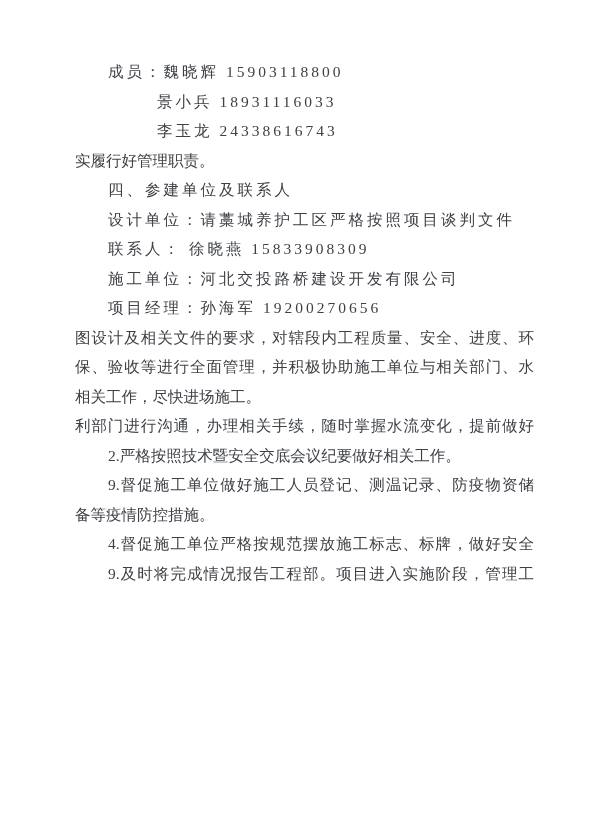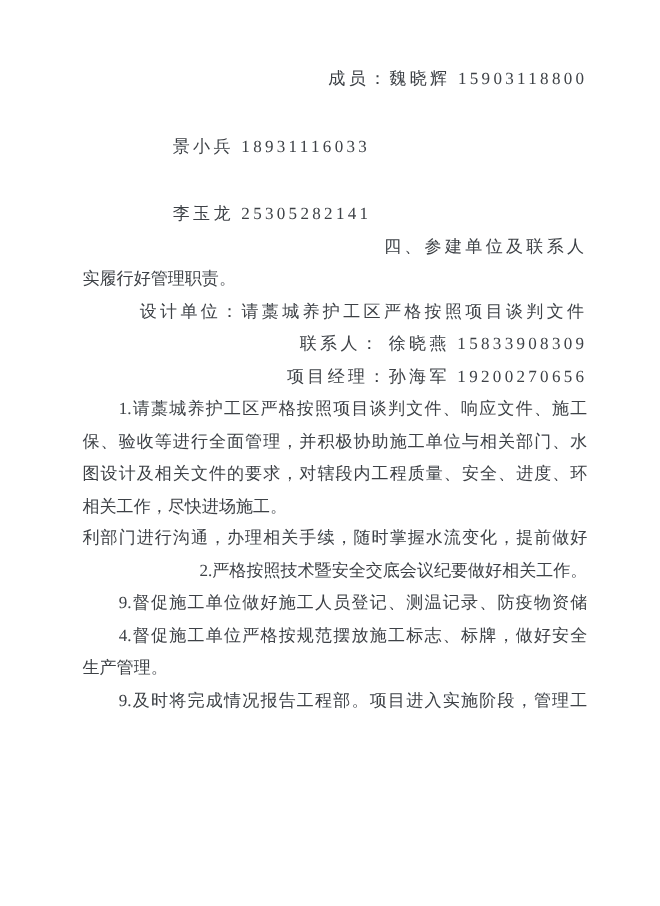--- a/index.html
+++ b/index.html
@@ -25,50 +25,50 @@
     width: 459px;
   }
   .line {
     font-size: 15.5px;
     line-height: 29.5px;
     height: 29.5px;
     white-space: nowrap;
     overflow: hidden;
   }
   
-  .indent2 { padding-left: 33px; text-align: right; }
+  .indent2 { padding-left: 33px; }
   
-  .indent5 { padding-left: 82px; margin-top: 32px; }
+  .indent5 { padding-left: 82px; }
   
   .spread { letter-spacing: 3px; }
   
   .justify {
     white-space: normal;
     text-align: justify;
     text-align-last: justify;
     text-justify: inter-character;
   }
 </style>
 </head>
 <body>
 
 <div class="page" style="background: rgb(255, 255, 255); color: rgb(61, 65, 70);">
   <div class="doc-body">
       <div class="line indent2 spread">成员：魏晓辉 15903118800</div>
       <div class="line indent5 spread">景小兵 18931116033</div>
-      <div class="line indent5 spread">李玉龙 25305282141</div>
+      <div class="line indent5 spread">李玉龙 24338616743</div>
+      <div class="line">实履行好管理职责。</div>
       <div class="line indent2 spread">四、参建单位及联系人</div>
-      <div class="line">实履行好管理职责。</div>
       <div class="line indent2 spread">设计单位：请藁城养护工区严格按照项目谈判文件</div>
       <div class="line indent2 spread">联系人： 徐晓燕 15833908309</div>
+      <div class="line indent2 spread">施工单位：河北交投路桥建设开发有限公司</div>
       <div class="line indent2 spread">项目经理：孙海军 19200270656</div>
-      <div class="line indent2 justify">1.请藁城养护工区严格按照项目谈判文件、响应文件、施工</div>
+      <div class="line justify">图设计及相关文件的要求，对辖段内工程质量、安全、进度、环</div>
       <div class="line justify">保、验收等进行全面管理，并积极协助施工单位与相关部门、水</div>
-      <div class="line justify">图设计及相关文件的要求，对辖段内工程质量、安全、进度、环</div>
       <div class="line">相关工作，尽快进场施工。</div>
       <div class="line justify">利部门进行沟通，办理相关手续，随时掌握水流变化，提前做好</div>
       <div class="line indent2">2.严格按照技术暨安全交底会议纪要做好相关工作。</div>
       <div class="line indent2 justify">9.督促施工单位做好施工人员登记、测温记录、防疫物资储</div>
+      <div class="line">备等疫情防控措施。</div>
       <div class="line indent2 justify">4.督促施工单位严格按规范摆放施工标志、标牌，做好安全</div>
-      <div class="line">生产管理。</div>
       <div class="line indent2 justify">9.及时将完成情况报告工程部。项目进入实施阶段，管理工</div>
     </div>
 </div>
 
 </body></html>

